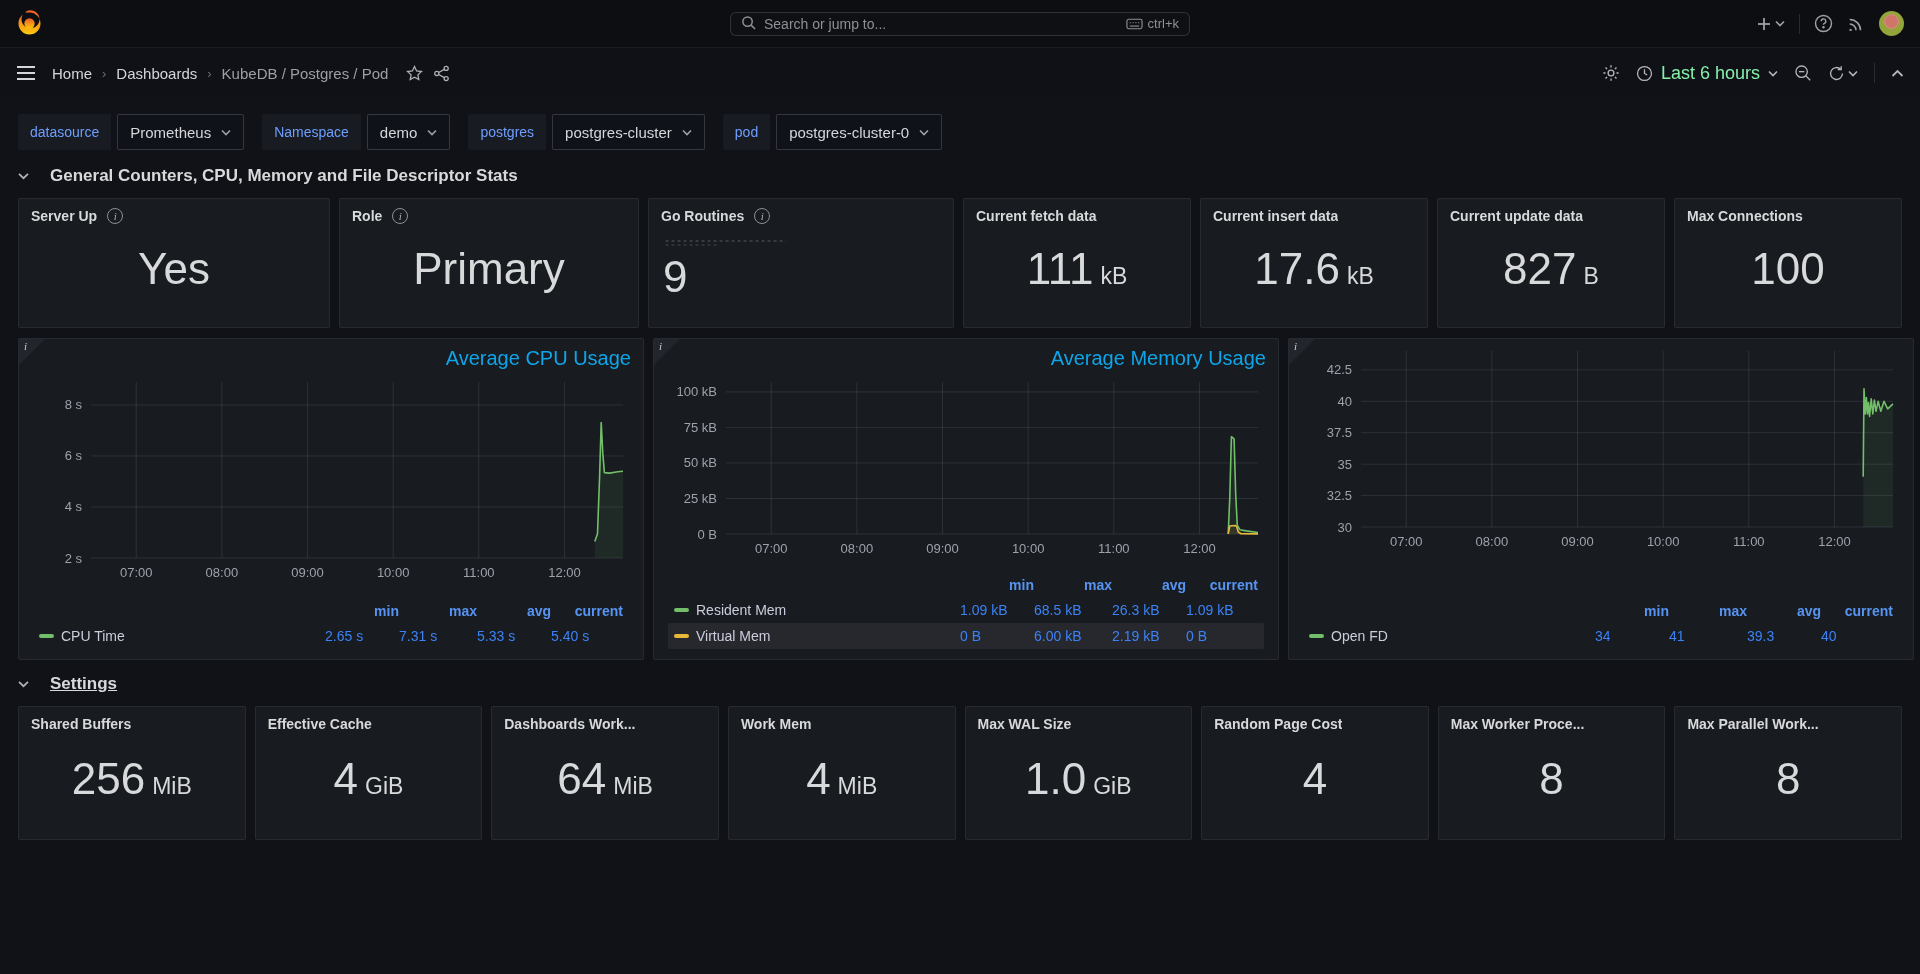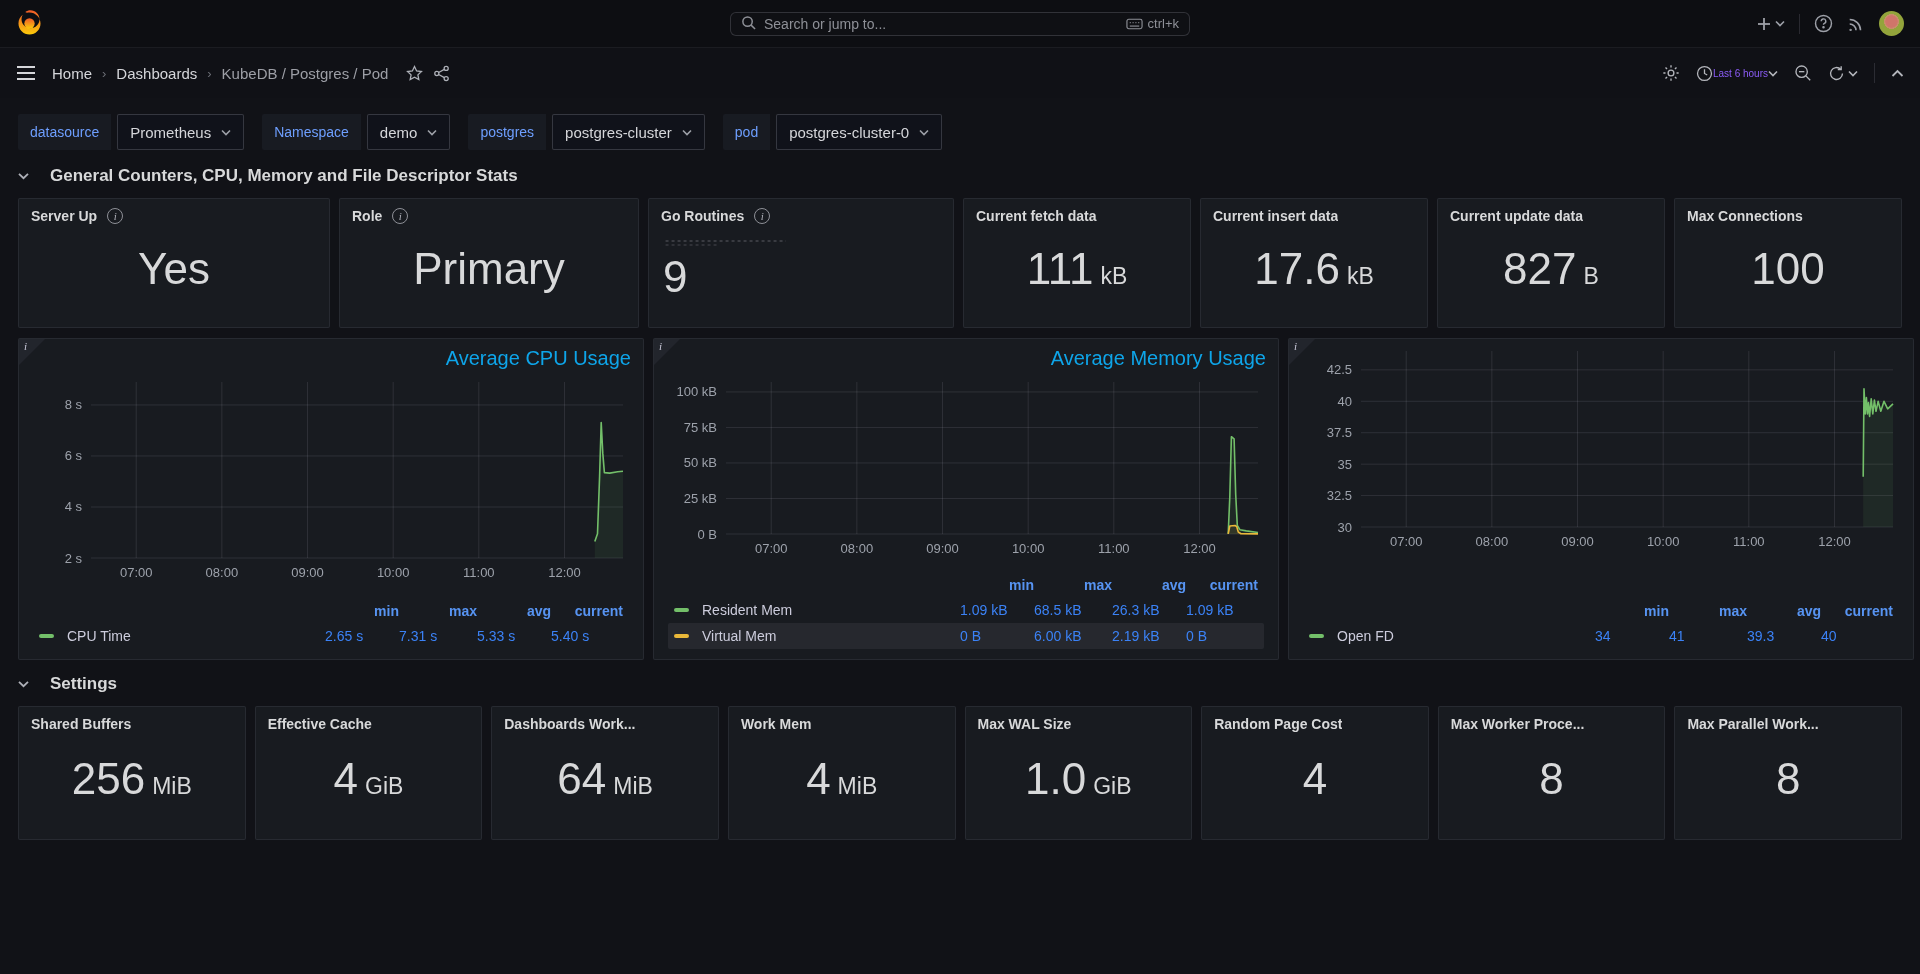--- a/index.html
+++ b/index.html
@@ -21,21 +21,21 @@
   .avatar { width:25px; height:25px; border-radius:50%;
     background:radial-gradient(circle at 50% 42%, #d0756a 0 31%, #c98d6a 33% 38%, #93a43b 40%); }
 
   
   .subnav { height:50px; background:#101116; display:flex; align-items:center; padding:0 16px; }
   .subnav-left { display:flex; align-items:center; gap:10px; }
   .crumb { font-size:15px; color:#d5d6da; cursor:pointer; }
   .crumb.current { color:#9d9fa6; cursor:default; }
   .crumb-sep { color:#6c6f76; font-size:13px; padding:0 2px; }
   .subnav-right { margin-left:auto; display:flex; align-items:center; gap:16px; }
-  .timepicker { display:flex; align-items:center; color:#8b5cf6; font-size:10px; cursor:pointer; }
+  .timepicker { display:flex; align-items:center; gap:8px; color:#86efac; font-size:18px; cursor:pointer; }
 
   
   .canvas { padding:16px 18px 0 18px; }
   .vars-row { display:flex; gap:18px; margin-bottom:16px; }
   .var-group { display:flex; align-items:stretch; height:36px; }
   .var-label { background:#181b22; color:#6e9fff; font-size:14px; display:flex; align-items:center;
     padding:0 12px; border-radius:2px 0 0 2px; }
   .var-value { background:#10121a; border:1px solid rgba(204,204,220,0.20); color:#d5d6da;
     font-size:15px; display:flex; align-items:center; gap:10px; padding:0 12px; margin-left:6px;
     border-radius:2px; cursor:pointer; }
@@ -74,21 +74,21 @@
     font-family:"Liberation Serif",serif; color:#ccccdc; }
   .plot-wrap { flex:1; display:flex; align-items:flex-start; }
   .plot text { font-family:"Liberation Sans",sans-serif; font-size:13px; fill:#9da2ab; }
   .legend { margin-top:auto; padding:0 2px 2px 2px; font-size:14px; }
   .legend-row { display:grid; grid-template-columns:1fr 74px 78px 74px 72px; align-items:center;
     height:26px; padding:0 6px; border-radius:2px; }
   .legend-row.head { color:#5794f2; font-weight:700; height:24px; }
   .legend-row.head div { text-align:right; }
   .legend-row .cell { text-align:left; color:#3b82f6; }
   .legend-row.hl { background:rgba(204,204,220,0.08); }
-  .series-name { display:flex; align-items:center; gap:13px; color:#ccccdc; cursor:pointer; }
+  .series-name { display:flex; align-items:center; gap:7px; color:#ccccdc; cursor:pointer; }
   .swatch { width:15px; height:4px; border-radius:2px; flex:0 0 auto; }
 </style>
 </head>
 <body>
 
 <div class="topbar">
   <div class="logo">
     <svg viewBox="0 0 24 24" width="27" height="27">
       <defs>
           <linearGradient id="gl" x1="0" y1="1" x2="0" y2="0">
@@ -532,21 +532,21 @@
             </div>
             <div class="cell">34</div>
             <div class="cell">41</div>
             <div class="cell">39.3</div>
             <div class="cell">40</div>
           </div>
         </div>
       </div>
     </div>
 
-  <div class="section-header" style="">
+  <div class="section-header" style="text-decoration:underline;">
     <svg class="section-caret" width="11" height="8" viewBox="0 0 11 8" fill="none" stroke="#aeb0b8" stroke-width="1.8">
         <polyline points="1,1.8 5.5,6.2 10,1.8"></polyline>
       </svg>
     <span>Settings</span>
   </div>
 
   <div class="stats-row settings" id="settings-row">
       <div class="panel stat-panel">
         <div class="stat-title-row">
           <span class="stat-title">Shared Buffers</span>

